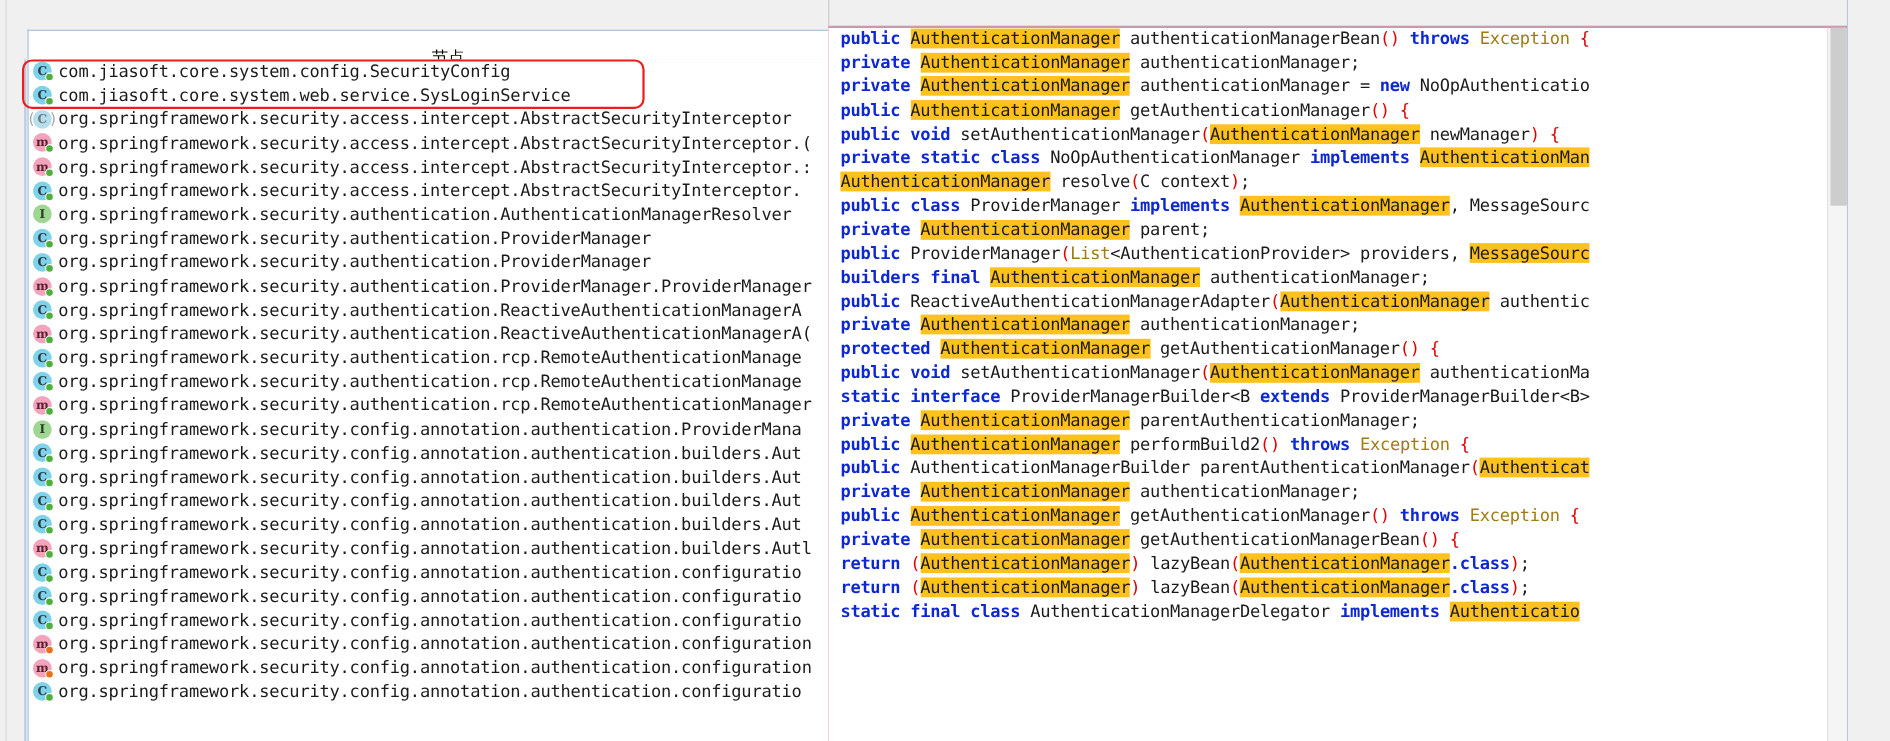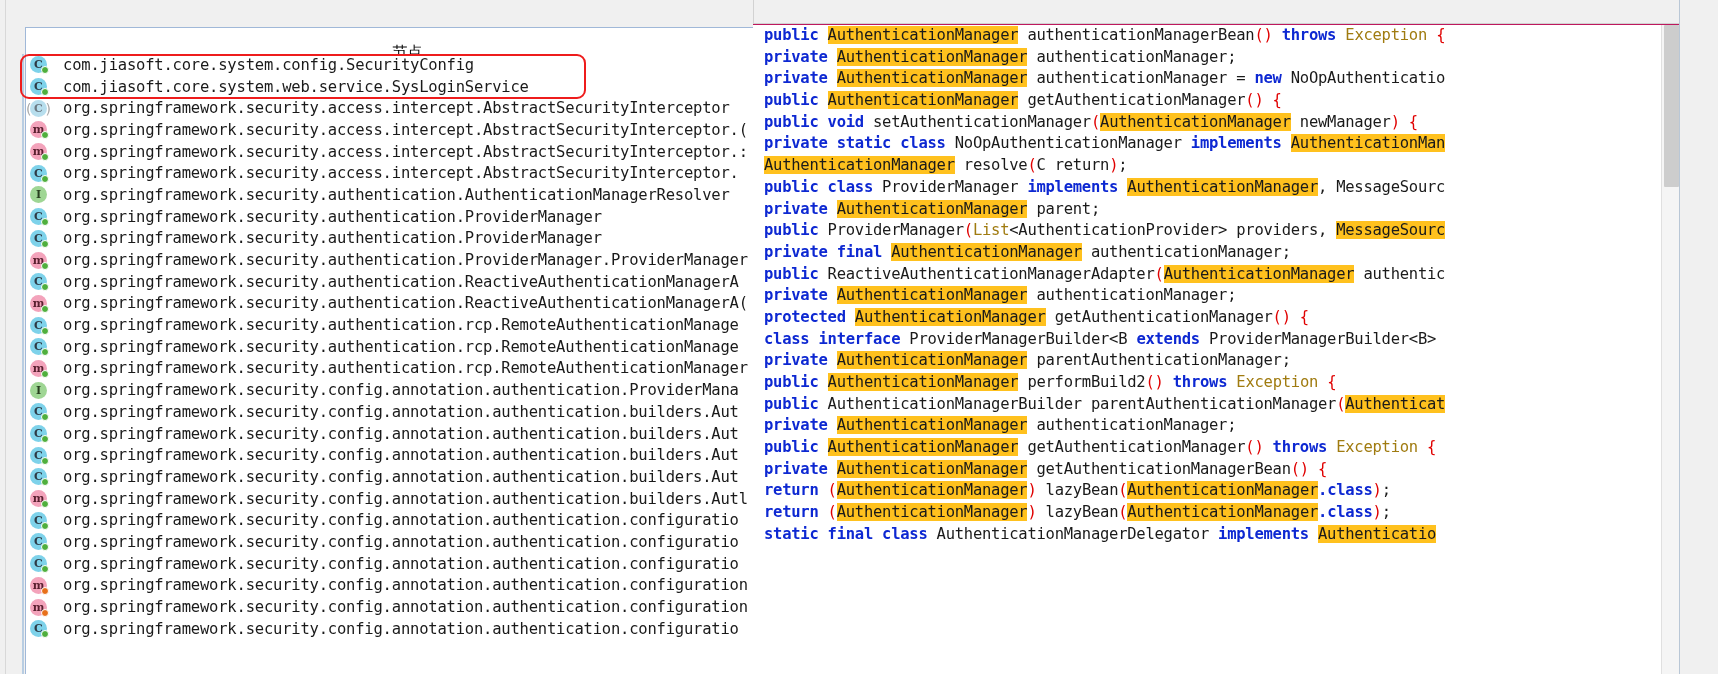--- a/index.html
+++ b/index.html
@@ -77,21 +77,21 @@
     align-items: center;
     white-space: nowrap;
     overflow: hidden;
     padding-left: 3px;
   }
   .row .label {
     font-family: "DejaVu Sans Mono", monospace;
     font-size: 15.5px;
     color: #1a1a1a;
     letter-spacing: -0.2px;
-    margin-left: 15px;
+    margin-left: 5px;
   }
 
   
   .ico {
     position: relative;
     flex: 0 0 auto;
     width: 19px; height: 19px;
     display: inline-block;
   }
   .ico .disc {
@@ -418,29 +418,30 @@
       <div class="seam"></div>
     </div>
 
     <div id="code-area">
         <div class="crow"><span class="kw">public </span><span class="hl">AuthenticationManager</span><span class="pl"> authenticationManagerBean</span><span class="pn">()</span><span class="pl"> </span><span class="kw">throws</span><span class="pl"> </span><span class="ty">Exception</span><span class="pl"> </span><span class="pn">{</span></div>
         <div class="crow"><span class="kw">private </span><span class="hl">AuthenticationManager</span><span class="pl"> authenticationManager;</span></div>
         <div class="crow"><span class="kw">private </span><span class="hl">AuthenticationManager</span><span class="pl"> authenticationManager = </span><span class="kw">new</span><span class="pl"> NoOpAuthenticatio</span></div>
         <div class="crow"><span class="kw">public </span><span class="hl">AuthenticationManager</span><span class="pl"> getAuthenticationManager</span><span class="pn">()</span><span class="pl"> </span><span class="pn">{</span></div>
         <div class="crow"><span class="kw">public void</span><span class="pl"> setAuthenticationManager</span><span class="pn">(</span><span class="hl">AuthenticationManager</span><span class="pl"> newManager</span><span class="pn">)</span><span class="pl"> </span><span class="pn">{</span></div>
         <div class="crow"><span class="kw">private static class</span><span class="pl"> NoOpAuthenticationManager </span><span class="kw">implements</span><span class="pl"> </span><span class="hl">AuthenticationMan</span></div>
-        <div class="crow"><span class="hl">AuthenticationManager</span><span class="pl"> resolve</span><span class="pn">(</span><span class="pl">C return</span><span class="pn">)</span><span class="pl">;</span></div>
+        <div class="crow"><span class="hl">AuthenticationManager</span><span class="pl"> resolve</span><span class="pn">(</span><span class="pl">C context</span><span class="pn">)</span><span class="pl">;</span></div>
         <div class="crow"><span class="kw">public class</span><span class="pl"> ProviderManager </span><span class="kw">implements</span><span class="pl"> </span><span class="hl">AuthenticationManager</span><span class="pl">, MessageSourc</span></div>
         <div class="crow"><span class="kw">private </span><span class="hl">AuthenticationManager</span><span class="pl"> parent;</span></div>
         <div class="crow"><span class="kw">public</span><span class="pl"> ProviderManager</span><span class="pn">(</span><span class="ty">List</span><span class="pl">&lt;AuthenticationProvider&gt; providers, </span><span class="hl">MessageSourc</span></div>
-        <div class="crow"><span class="kw">private final </span><span class="hl">AuthenticationManager</span><span class="pl"> authenticationManager;</span></div>
+        <div class="crow"><span class="kw">builders final </span><span class="hl">AuthenticationManager</span><span class="pl"> authenticationManager;</span></div>
         <div class="crow"><span class="kw">public</span><span class="pl"> ReactiveAuthenticationManagerAdapter</span><span class="pn">(</span><span class="hl">AuthenticationManager</span><span class="pl"> authentic</span></div>
         <div class="crow"><span class="kw">private </span><span class="hl">AuthenticationManager</span><span class="pl"> authenticationManager;</span></div>
         <div class="crow"><span class="kw">protected </span><span class="hl">AuthenticationManager</span><span class="pl"> getAuthenticationManager</span><span class="pn">()</span><span class="pl"> </span><span class="pn">{</span></div>
-        <div class="crow"><span class="kw">class interface</span><span class="pl"> ProviderManagerBuilder&lt;B </span><span class="kw">extends</span><span class="pl"> ProviderManagerBuilder&lt;B&gt;</span></div>
+        <div class="crow"><span class="kw">public void</span><span class="pl"> setAuthenticationManager</span><span class="pn">(</span><span class="hl">AuthenticationManager</span><span class="pl"> authenticationMa</span></div>
+        <div class="crow"><span class="kw">static interface</span><span class="pl"> ProviderManagerBuilder&lt;B </span><span class="kw">extends</span><span class="pl"> ProviderManagerBuilder&lt;B&gt;</span></div>
         <div class="crow"><span class="kw">private </span><span class="hl">AuthenticationManager</span><span class="pl"> parentAuthenticationManager;</span></div>
         <div class="crow"><span class="kw">public </span><span class="hl">AuthenticationManager</span><span class="pl"> performBuild2</span><span class="pn">()</span><span class="pl"> </span><span class="kw">throws</span><span class="pl"> </span><span class="ty">Exception</span><span class="pl"> </span><span class="pn">{</span></div>
         <div class="crow"><span class="kw">public</span><span class="pl"> AuthenticationManagerBuilder parentAuthenticationManager</span><span class="pn">(</span><span class="hl">Authenticat</span></div>
         <div class="crow"><span class="kw">private </span><span class="hl">AuthenticationManager</span><span class="pl"> authenticationManager;</span></div>
         <div class="crow"><span class="kw">public </span><span class="hl">AuthenticationManager</span><span class="pl"> getAuthenticationManager</span><span class="pn">()</span><span class="pl"> </span><span class="kw">throws</span><span class="pl"> </span><span class="ty">Exception</span><span class="pl"> </span><span class="pn">{</span></div>
         <div class="crow"><span class="kw">private </span><span class="hl">AuthenticationManager</span><span class="pl"> getAuthenticationManagerBean</span><span class="pn">()</span><span class="pl"> </span><span class="pn">{</span></div>
         <div class="crow"><span class="kw">return</span><span class="pl"> </span><span class="pn">(</span><span class="hl">AuthenticationManager</span><span class="pn">)</span><span class="pl"> lazyBean</span><span class="pn">(</span><span class="hl">AuthenticationManager</span><span class="kw">.class</span><span class="pn">)</span><span class="pl">;</span></div>
         <div class="crow"><span class="kw">return</span><span class="pl"> </span><span class="pn">(</span><span class="hl">AuthenticationManager</span><span class="pn">)</span><span class="pl"> lazyBean</span><span class="pn">(</span><span class="hl">AuthenticationManager</span><span class="kw">.class</span><span class="pn">)</span><span class="pl">;</span></div>
         <div class="crow"><span class="kw">static final class</span><span class="pl"> AuthenticationManagerDelegator </span><span class="kw">implements</span><span class="pl"> </span><span class="hl">Authenticatio</span></div>
       </div>

